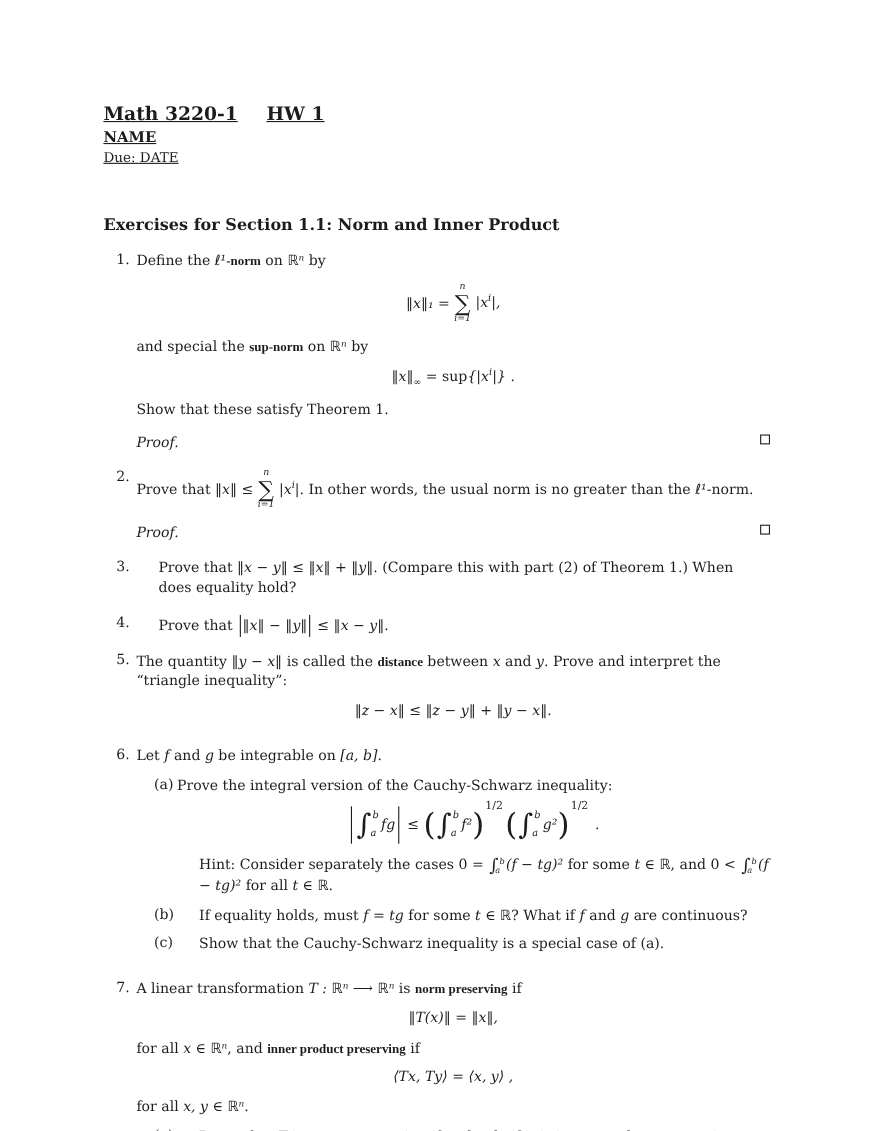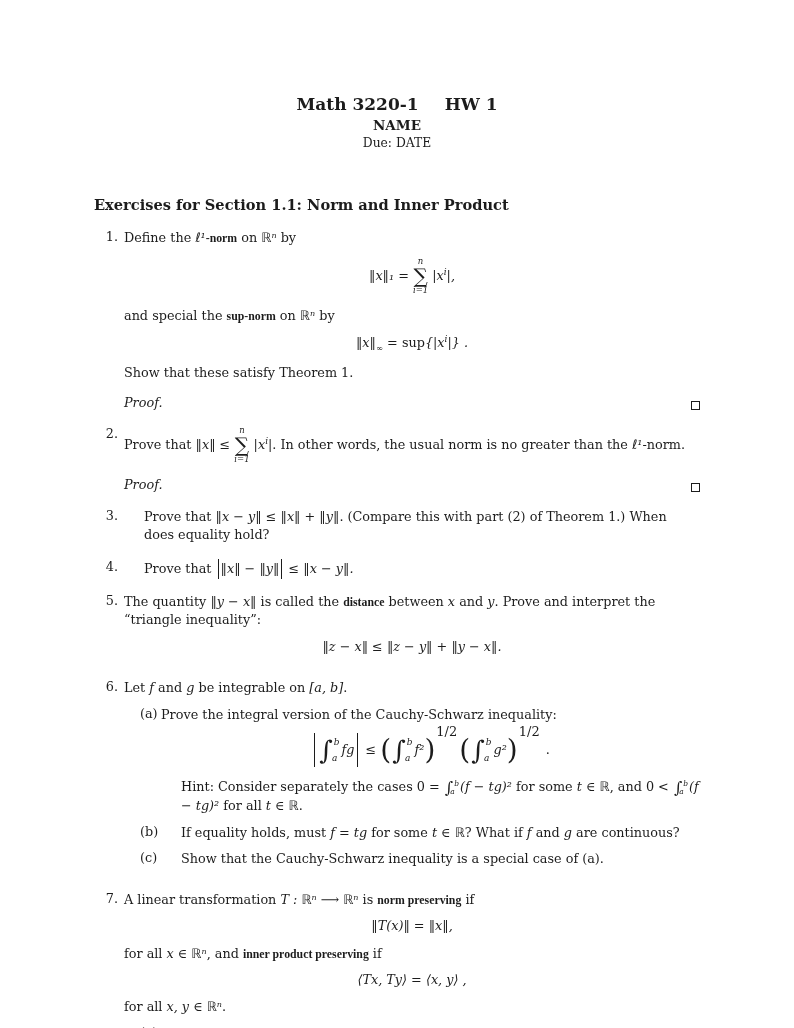--- a/index.html
+++ b/index.html
@@ -6,21 +6,21 @@
   html, body { margin: 0; padding: 0; }
   body {
     width: 794px; height: 1028px;
     background: #ffffff;
     font-family: "DejaVu Serif", "DejaVu Sans", serif;
     color: #1c1c1c;
     font-size: 12.8px;
   }
   .page { position: relative; width: 794px; height: 1028px; padding: 94px 94px 30px 94px; overflow: hidden; }
 
-  .titleblock { text-align: center; }
+  .titleblock { text-align: left; text-decoration: underline; }
   .doc-title { font-size: 17px; font-weight: bold; }
   .title-gap { display: inline-block; width: 26px; }
   .doc-name { font-size: 13.5px; font-weight: bold; margin-top: 3px; }
   .doc-due { font-size: 12.3px; margin-top: 3px; }
 
   .section-heading { font-size: 14.6px; font-weight: bold; margin: 46px 0 16px 0; }
 
   .item { display: flex; margin-bottom: 14px; }
   .inum { width: 24px; flex: none; text-align: right; margin-right: 6px; }
   .ibody { flex: 1; min-width: 0; }
@@ -47,23 +47,23 @@
   .ilims span:last-child { margin-left: -4px; }
   .intop.sm { margin: 0 1px; }
   .intop.sm .isym { font-size: 16px; }
   .intop.sm .ilims { height: 16px; font-size: 7.5px; padding: 0; }
 
   .vbar { display: inline-block; width: 1px; background: #1c1c1c; vertical-align: middle; }
   .vbar.tall { height: 34px; margin: 0 3px; }
   .vbar.md { height: 20px; margin: 0 2px; }
 
   .bparen { display: inline-block; font-size: 28px; line-height: 1; vertical-align: middle; }
-  sup.exp { display: inline-block; font-size: 13px; position: relative; top: -13px; margin: 0 2px 0 1px; font-style: normal; }
-
-  .proof-row { display: flex; justify-content: space-between; align-items: flex-end; margin: 12px 0 2px 0; }
+  sup.exp { display: inline-block; font-size: 10px; position: relative; top: -13px; margin: 0 2px 0 1px; font-style: normal; }
+
+  .proof-row { display: flex; justify-content: space-between; align-items: flex-start; margin: 12px 0 2px 0; }
   .proof { font-style: italic; }
   .qed { width: 9px; height: 9px; border: 1px solid #1c1c1c; display: inline-block; flex: none; }
 
   .subitem { display: flex; margin: 8px 0 8px 16px; }
   .slabel { width: 21px; flex: none; }
   .sbody { flex: 1; min-width: 0; }
   .hint { margin-top: 8px; }
 </style>
 </head>
 <body>

